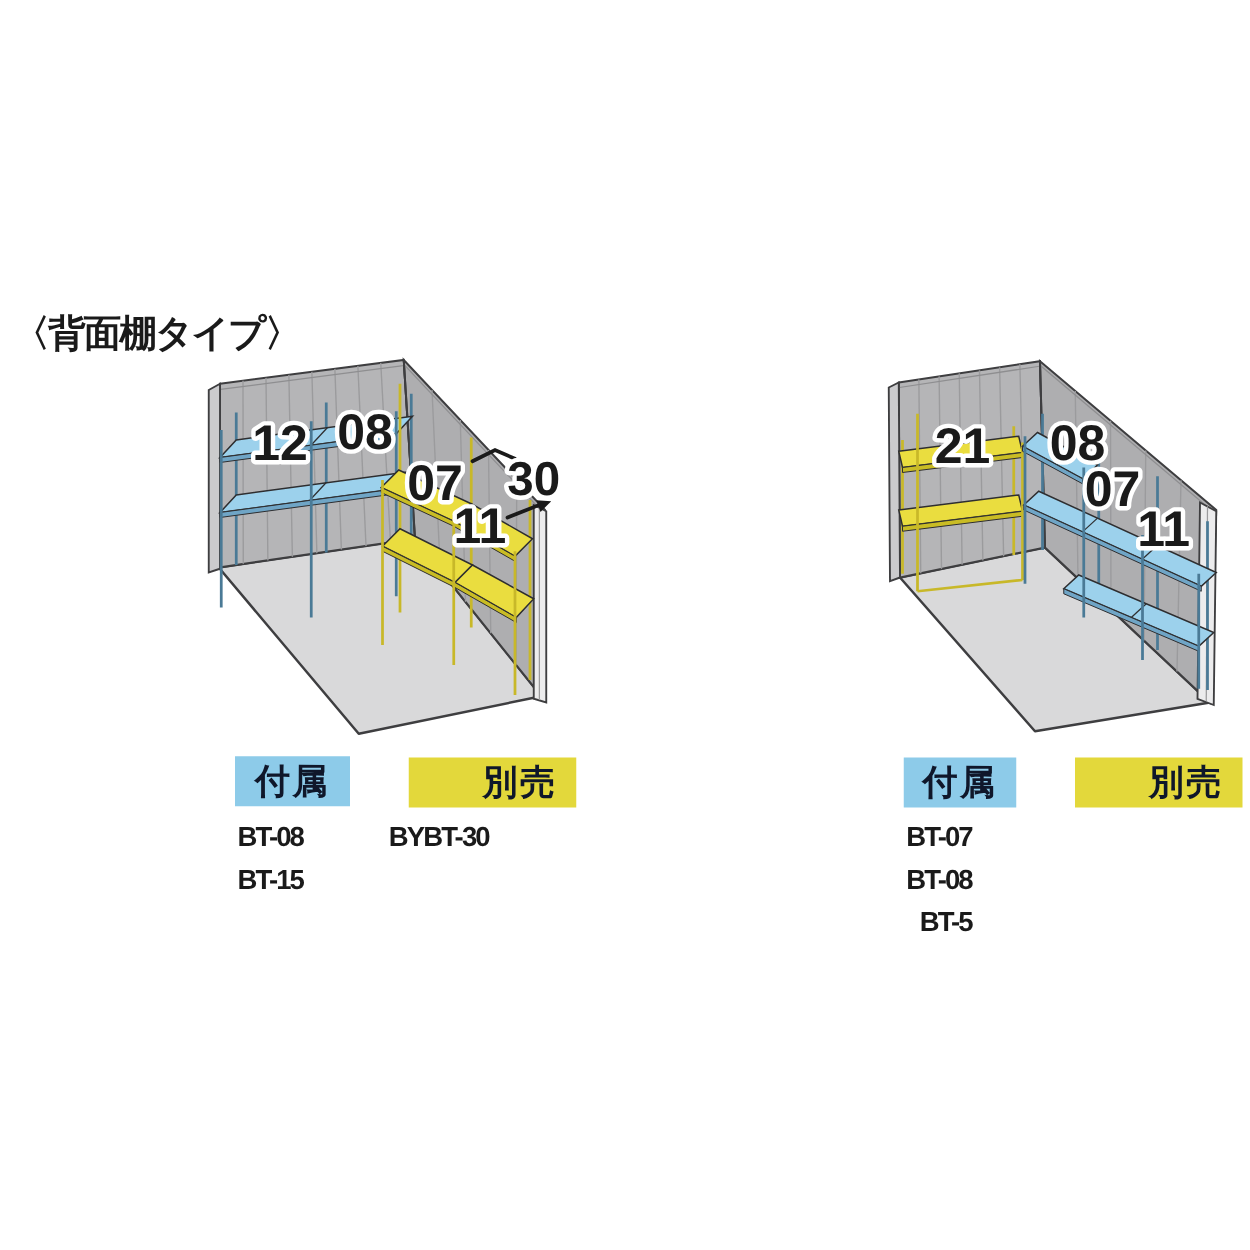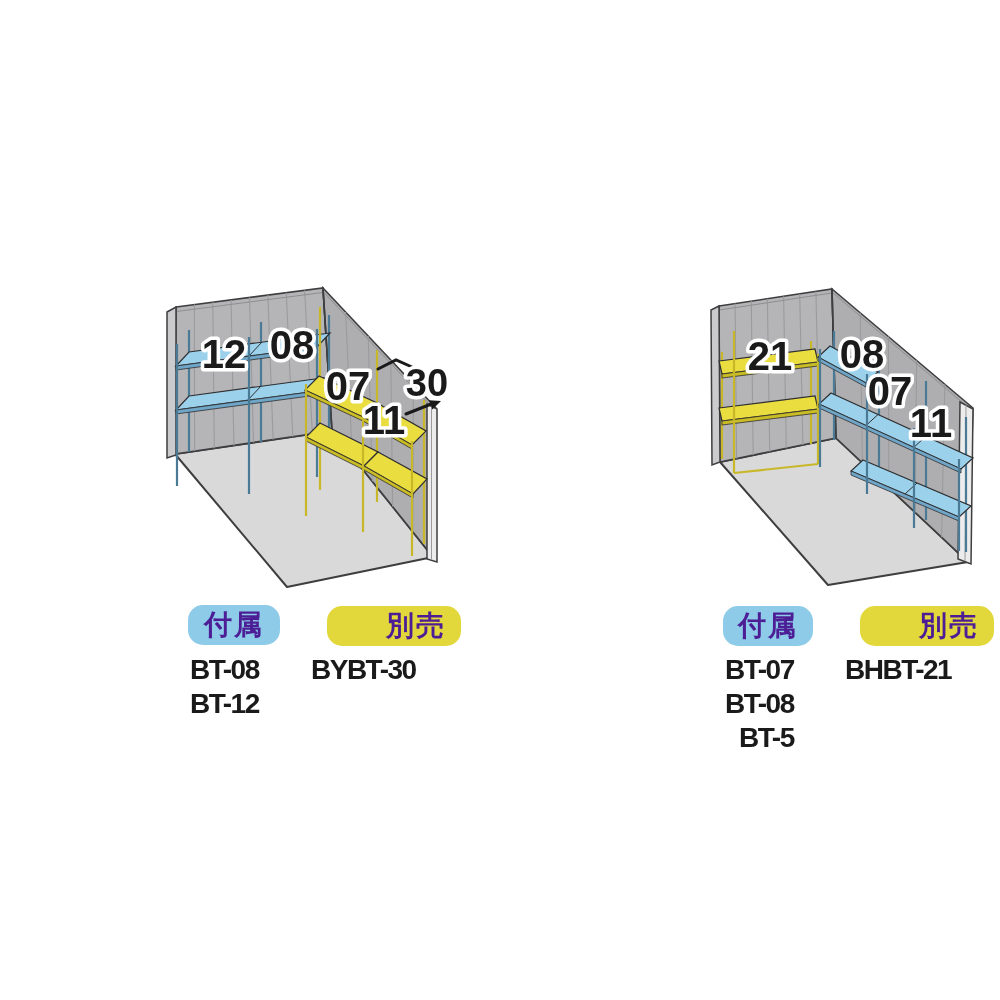--- a/index.html
+++ b/index.html
@@ -1,35 +1,36 @@
 <!DOCTYPE html>
 <html><head>
 <meta charset="utf-8">
 <style>
   html,body{margin:0;padding:0;background:#ffffff;}
   .canvas{position:relative;width:1000px;height:1000px;background:#ffffff;overflow:hidden;
           font-family:"Liberation Sans", sans-serif;color:#1a1a1a;}
   .title{position:absolute;font-size:30px;font-weight:bold;letter-spacing:-1.5px;color:#1a1a1a;white-space:nowrap;}
   .diag{position:absolute;}
   .badge{position:absolute;height:40px;line-height:40px;text-align:center;
-         font-size:28px;font-weight:bold;color:#4c1d95;letter-spacing:2px;border-radius:15px;}
+         font-size:28px;font-weight:bold;color:#0f172a;letter-spacing:2px;}
   .badge.blue{background:#8DCBE9;}
   .badge.yellow{background:#E3D83B;padding-left:44px;}
-  .codes{position:absolute;font-size:28px;font-weight:bold;letter-spacing:-1.5px;
+  .codes{position:absolute;font-size:22px;font-weight:bold;letter-spacing:-1.5px;
          line-height:34px;color:#1a1a1a;white-space:nowrap;}
   svg{font-family:"Liberation Sans", sans-serif;}
   .num{font-size:40px;font-weight:bold;fill:#1a1a1a;stroke:#ffffff;stroke-width:7px;
        paint-order:stroke;stroke-linejoin:round;text-anchor:middle;}
   .num30{font-size:38px;}
 </style>
 </head>
 <body>
 
 <div class="canvas">
 
+  <div class="title" style="left:10px;top:247px;">〈背面棚タイプ〉</div>
 
   <svg class="diag" style="left:155px;top:270px;width:300px;height:330px;" viewBox="155 270 300 330">
     <g>
       <polygon points="175,454 332,431 433,557 287,587" fill="#D9D9DA" stroke="#3E3E40" stroke-width="2" stroke-linejoin="round"></polygon>
       <polygon points="176,307 323,288 332,431 175,454" fill="#B5B5B7" stroke="#3E3E40" stroke-width="1.6"></polygon>
       <g stroke="#9B9B9D" stroke-width="1.1">
         <line x1="194.4" y1="304.6" x2="194.6" y2="451.1"></line>
         <line x1="212.8" y1="302.3" x2="214.3" y2="448.3"></line>
         <line x1="231.1" y1="299.9" x2="233.9" y2="445.4"></line>
         <line x1="249.5" y1="297.5" x2="253.5" y2="442.5"></line>
@@ -177,30 +178,27 @@
       <text class="num" x="862" y="368">08</text>
       <text class="num" x="890" y="405">07</text>
       <text class="num" x="931" y="437">11</text>
     </g>
   </svg>
 
   <div class="badge blue" style="left:188px;top:605px;width:92px;">付属</div>
   <div class="badge yellow" style="left:327px;top:606px;width:90px;">別売</div>
   <div class="codes" style="left:190px;top:653px;">
     <div>BT-08</div>
-    <div>BT-12</div>
+    <div>BT-15</div>
   </div>
   <div class="codes" style="left:311px;top:653px;text-align:right;">
     <div>BYBT-30</div>
   </div>
 
   <div class="badge blue" style="left:723px;top:606px;width:90px;">付属</div>
   <div class="badge yellow" style="left:860px;top:606px;width:90px;">別売</div>
   <div class="codes" style="left:725px;top:653px;text-align:right;">
     <div>BT-07</div>
     <div>BT-08</div>
     <div>BT-5</div>
   </div>
-  <div class="codes" style="left:845px;top:653px;">
-    <div>BHBT-21</div>
-  </div>
 
 </div>
 
 </body></html>

